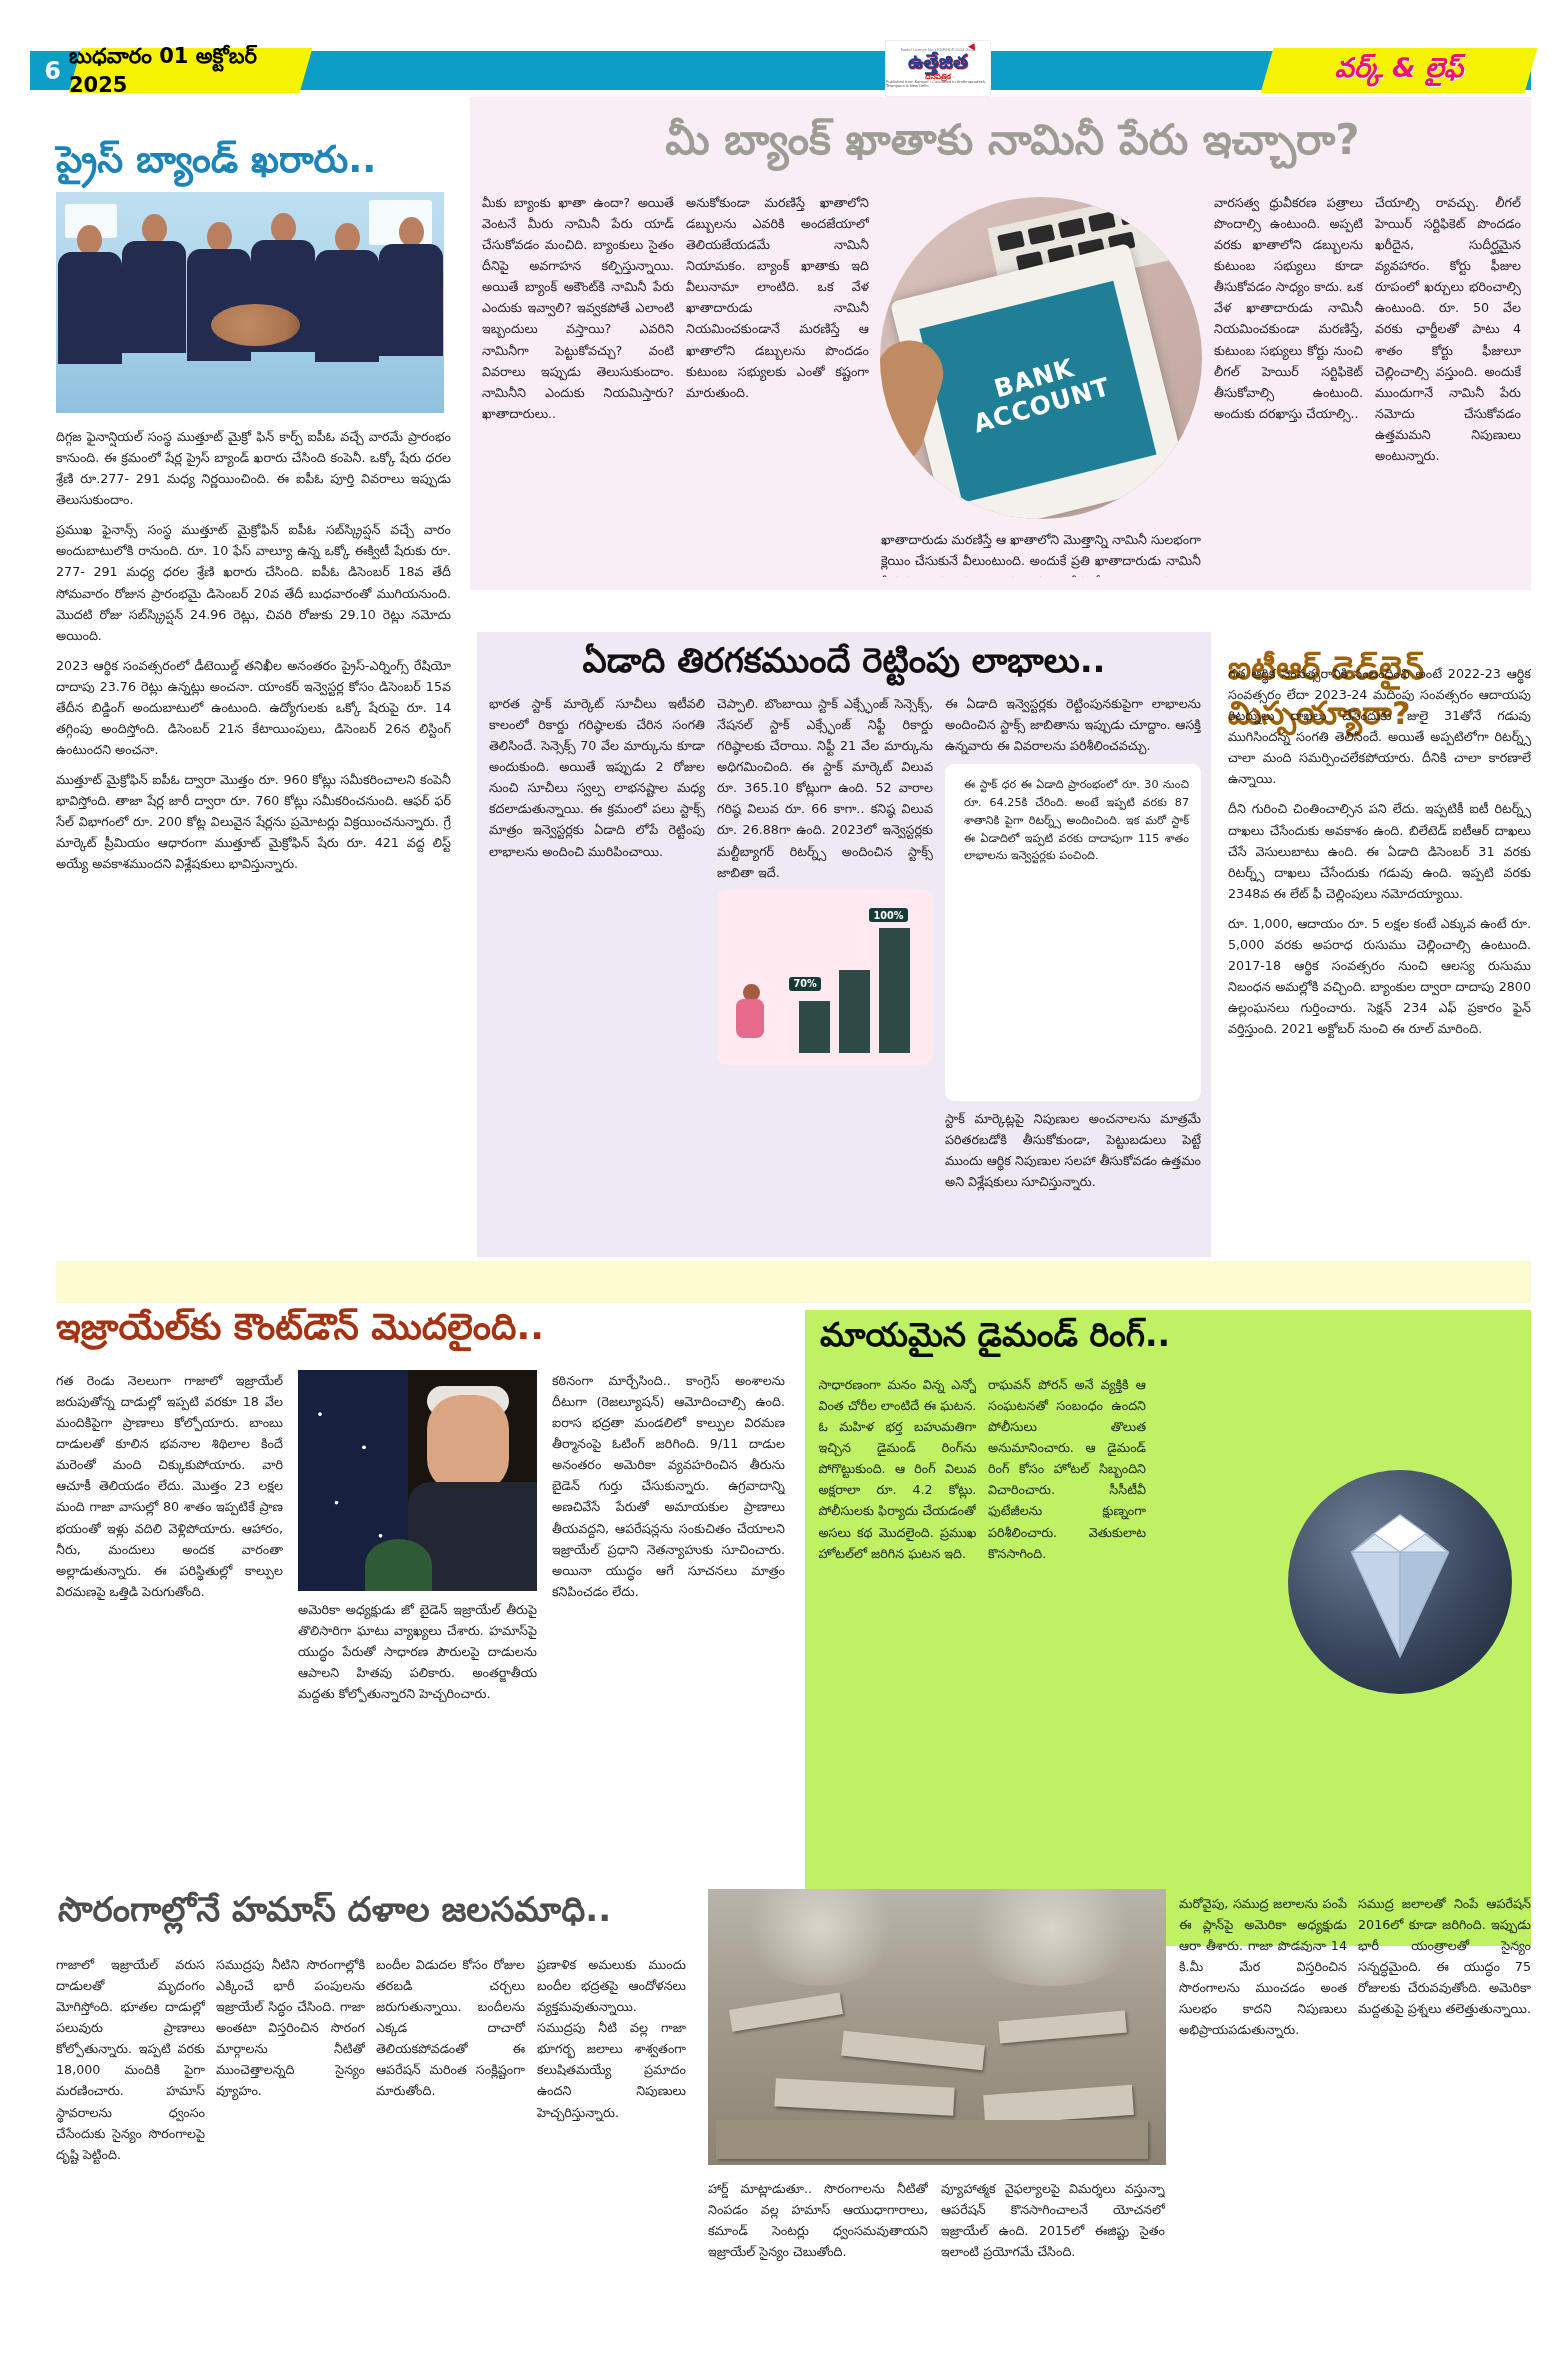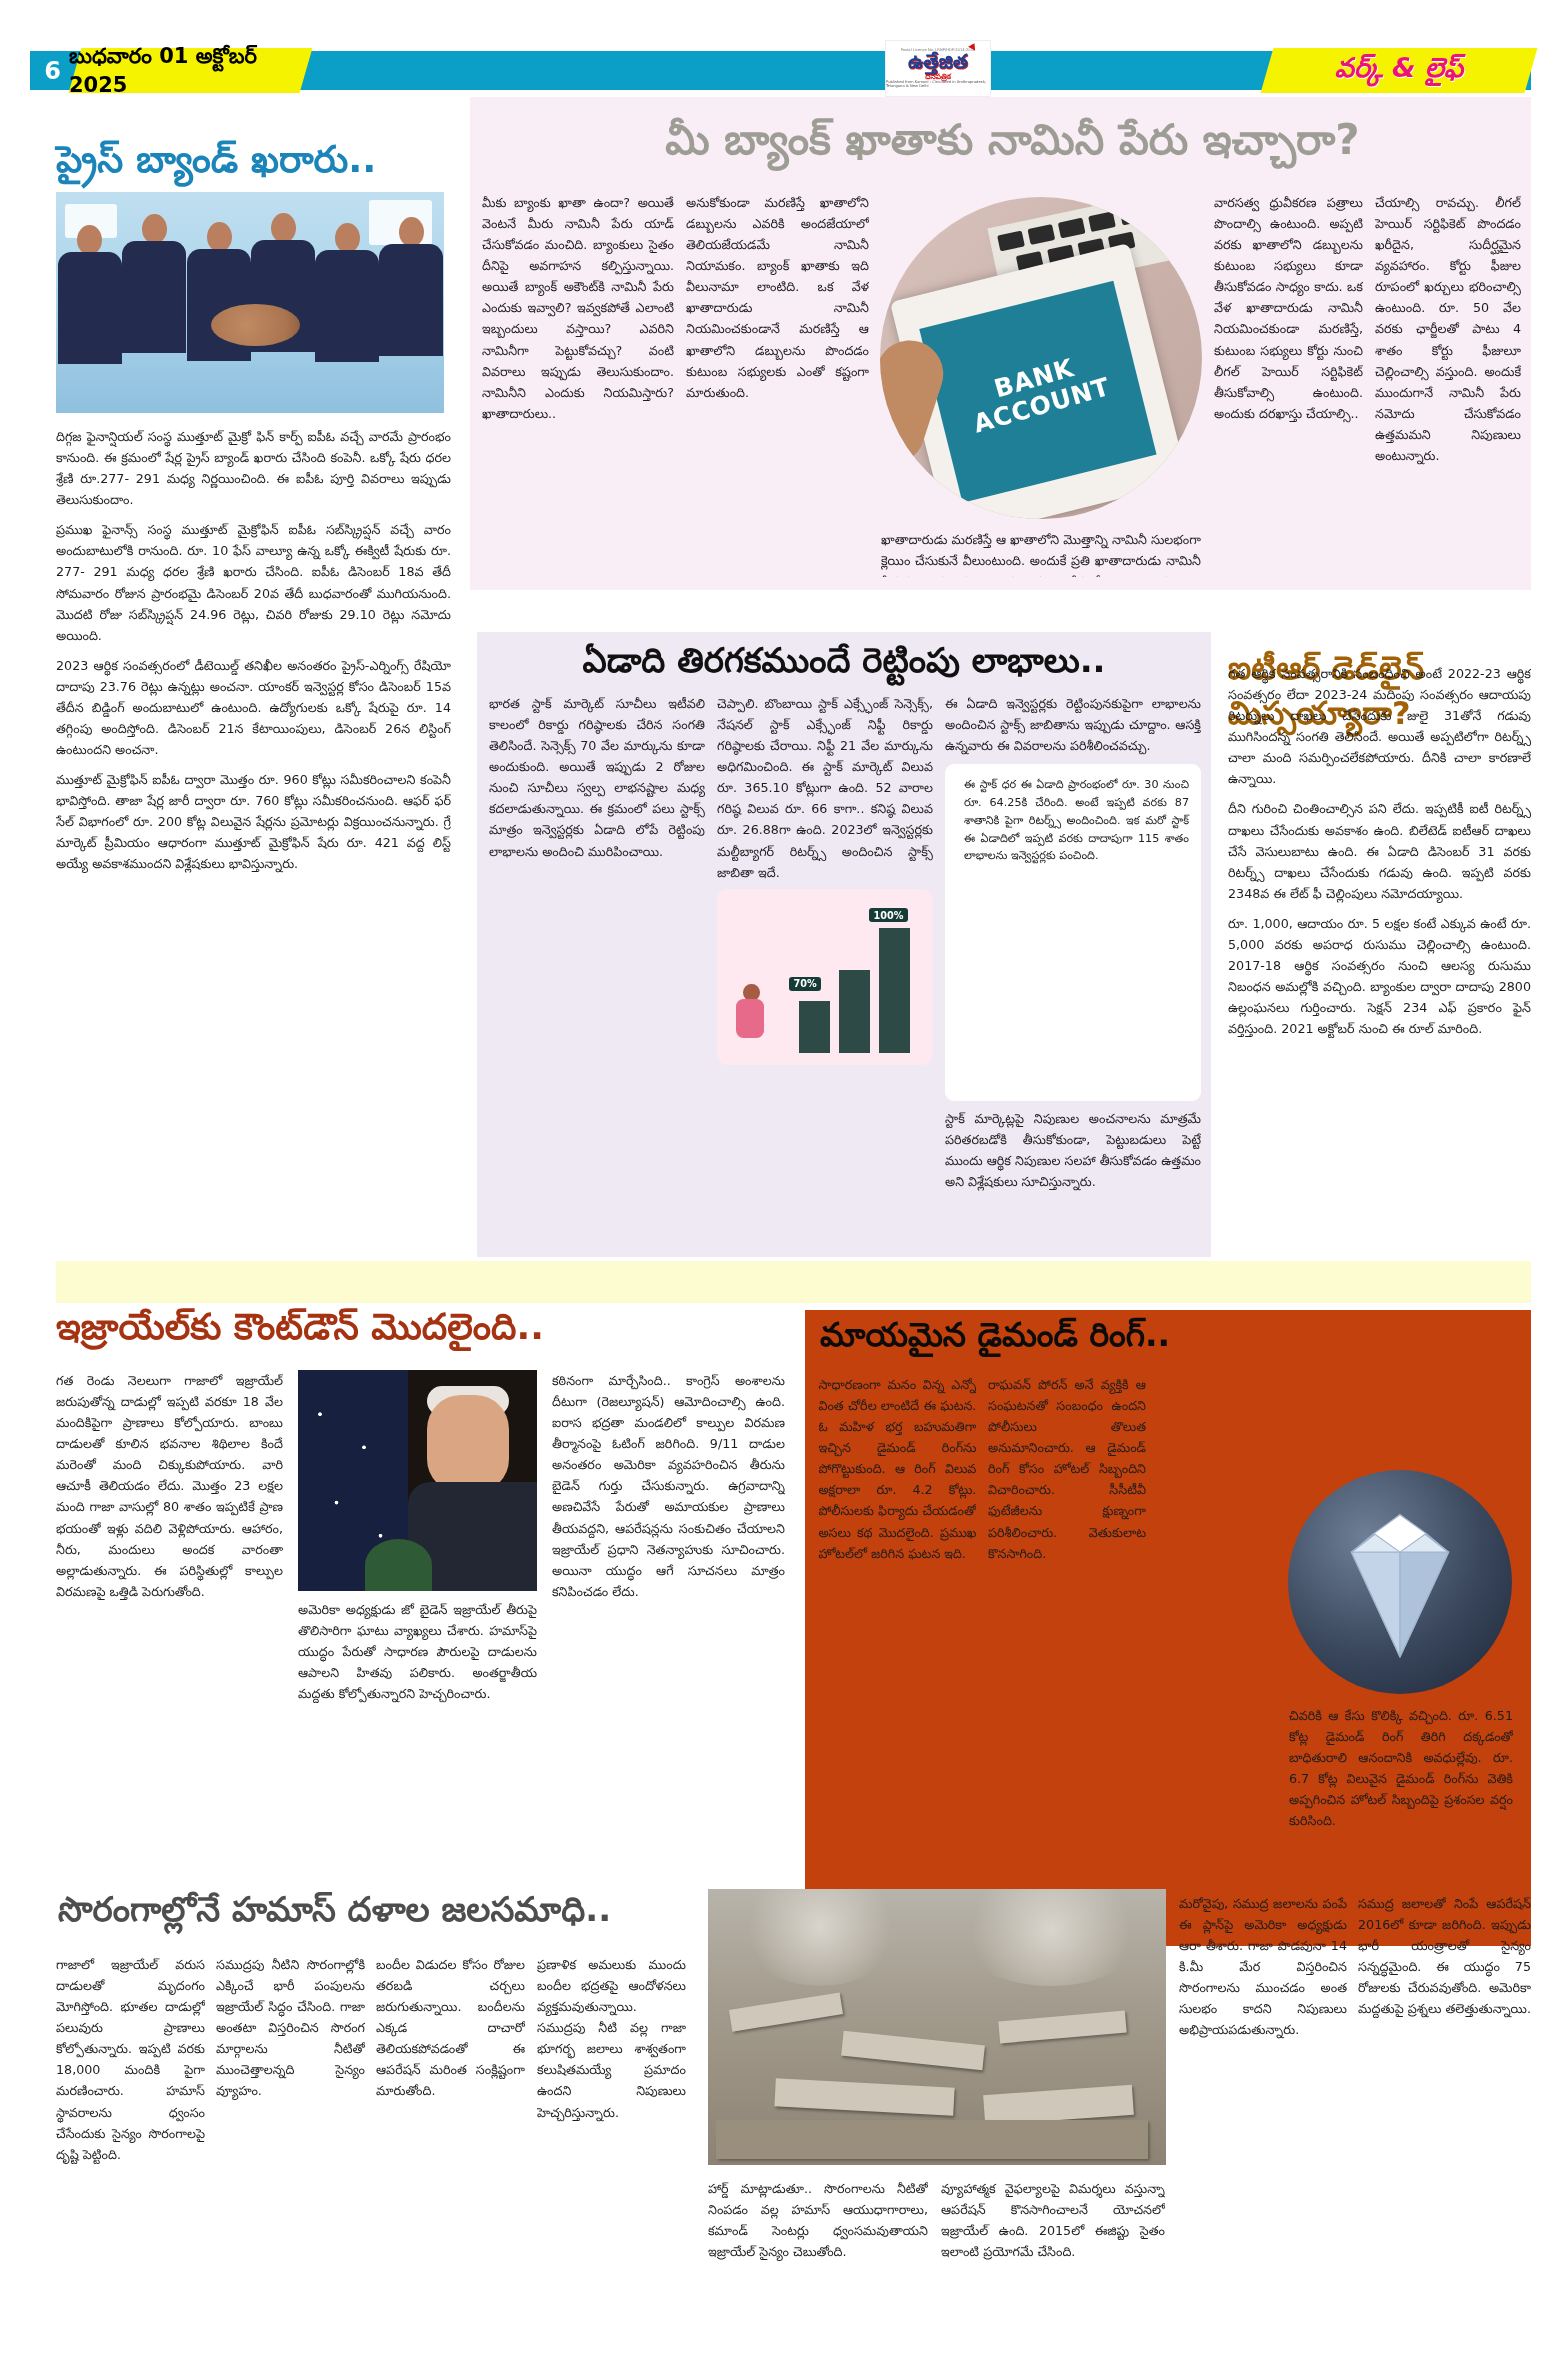--- a/index.html
+++ b/index.html
@@ -74,21 +74,21 @@
   .flag{position:absolute;left:0;top:0;width:46%;height:100%;
         background:radial-gradient(circle at 20% 20%,#fff 1.5px,transparent 2.2px),
                    radial-gradient(circle at 60% 35%,#fff 1.5px,transparent 2.2px),
                    radial-gradient(circle at 35% 60%,#fff 1.5px,transparent 2.2px),
                    radial-gradient(circle at 75% 75%,#fff 1.5px,transparent 2.2px),#17213f;}
   .biden-head{position:absolute;left:54%;top:25px;width:82px;height:98px;border-radius:34px;background:#d9a583;}
   .biden-hair{position:absolute;left:54%;top:16.4px;width:82px;height:30px;border-radius:30px;background:#e9e4dd;}
   .biden-suit{position:absolute;left:46%;top:112px;width:171px;height:112px;border-radius:22.4px 22.4px 0 0;background:#232733;}
   .olive{position:absolute;left:28%;bottom:0;width:67px;height:52px;border-radius:50% 50% 0 0;background:#2e5b36;}
   
-  .panel-cream{position:absolute;left:805px;top:1310px;width:726px;height:636px;background:#c2410c;}
+  .panel-cream{position:absolute;left:805px;top:1310px;width:726px;height:636px;background:#bef264;}
   .h-diamond{position:absolute;left:15px;top:4.5px;font-size:33px;font-weight:bold;color:#0c0c0c;}
   .diamond-circle{position:absolute;left:483px;top:160px;width:224px;height:224px;border-radius:50%;overflow:hidden;
       background:radial-gradient(circle at 35% 30%,#6e7f96 0%,#39465c 55%,#1d2637 100%);}
   
   .h-hamas{position:absolute;left:58px;top:1889px;width:656px;font-size:34px;font-weight:bold;color:#4e4e4e;}
   .photo-rubble{position:absolute;left:708px;top:1889px;width:458px;height:276px;overflow:hidden;
       background:linear-gradient(180deg,#b8b4ab 0%,#a49c8e 40%,#8d8374 100%);}
   .slab{position:absolute;background:#cfc8ba;box-shadow:1.5px 2.2px 3px rgba(0,0,0,.35);}
   .smoke{position:absolute;border-radius:50%;background:radial-gradient(circle,#d9d5cc 0%,rgba(217,213,204,0) 70%);}
 </style>
@@ -233,21 +233,20 @@
     <div class="btxt">అమెరికా అధ్యక్షుడు జో బైడెన్ ఇజ్రాయేల్ తీరుపై తొలిసారిగా ఘాటు వ్యాఖ్యలు చేశారు. హమాస్‌పై యుద్ధం పేరుతో సాధారణ పౌరులపై దాడులను ఆపాలని హితవు పలికారు. అంతర్జాతీయ మద్దతు కోల్పోతున్నారని హెచ్చరించారు.</div>
   </div>
 
   <div class="colbox btxt" style="left:552px;top:1370px;width:233px;height:507px;">కఠినంగా మార్చేసింది.. కాంగ్రెస్ అంశాలను దీటుగా (రెజల్యూషన్) ఆమోదించాల్సి ఉంది. ఐరాస భద్రతా మండలిలో కాల్పుల విరమణ తీర్మానంపై ఓటింగ్ జరిగింది. 9/11 దాడుల అనంతరం అమెరికా వ్యవహరించిన తీరును బైడెన్ గుర్తు చేసుకున్నారు. ఉగ్రవాదాన్ని అణచివేసే పేరుతో అమాయకుల ప్రాణాలు తీయవద్దని, ఆపరేషన్లను సంకుచితం చేయాలని ఇజ్రాయేల్ ప్రధాని నెతన్యాహుకు సూచించారు. అయినా యుద్ధం ఆగే సూచనలు మాత్రం కనిపించడం లేదు.</div>
 
   <div class="panel-cream">
     <div class="h-diamond">మాయమైన డైమండ్ రింగ్..</div>
 
     <div class="colbox btxt" style="left:13.4px;top:64px;width:158px;height:492px;">సాధారణంగా మనం విన్న ఎన్నో వింత చోరీల లాంటిదే ఈ ఘటన. ఓ మహిళ భర్త బహుమతిగా ఇచ్చిన డైమండ్ రింగ్‌ను పోగొట్టుకుంది. ఆ రింగ్ విలువ అక్షరాలా రూ. 4.2 కోట్లు. పోలీసులకు ఫిర్యాదు చేయడంతో అసలు కథ మొదలైంది. ప్రముఖ హోటల్‌లో జరిగిన ఘటన ఇది.</div>
     <div class="colbox btxt" style="left:183px;top:64px;width:158px;height:492px;">రాఘవన్ పోరన్ అనే వ్యక్తికి ఆ సంఘటనతో సంబంధం ఉందని పోలీసులు తొలుత అనుమానించారు. ఆ డైమండ్ రింగ్ కోసం హోటల్ సిబ్బందిని విచారించారు. సీసీటీవీ ఫుటేజీలను క్షుణ్నంగా పరిశీలించారు. వెతుకులాట కొనసాగింది.</div>
-    <div class="colbox btxt" style="left:484px;top:395px;width:224px;height:161px;">చివరికి ఆ కేసు కొలిక్కి వచ్చింది. రూ. 6.51 కోట్ల డైమండ్ రింగ్ తిరిగి దక్కడంతో బాధితురాలి ఆనందానికి అవధుల్లేవు. రూ. 6.7 కోట్ల విలువైన డైమండ్ రింగ్‌ను వెతికి అప్పగించిన హోటల్ సిబ్బందిపై ప్రశంసల వర్షం కురిసింది.</div>
 
     <div class="diamond-circle">
       <svg width="224" height="224" viewBox="0 0 300 300">
         <polygon points="150,60 215,110 150,250 85,110" fill="#dfe9f4" stroke="#9fb4cc" stroke-width="2"></polygon>
         <polygon points="150,60 185,85 150,110 115,85" fill="#ffffff" stroke="#9fb4cc" stroke-width="1.5"></polygon>
         <polygon points="85,110 150,110 150,250" fill="#c3d4e8" stroke="#9fb4cc" stroke-width="1.5"></polygon>
         <polygon points="215,110 150,110 150,250" fill="#aec3db" stroke="#9fb4cc" stroke-width="1.5"></polygon>
         <line x1="115" y1="85" x2="85" y2="110" stroke="#9fb4cc" stroke-width="1.5"></line>
         <line x1="185" y1="85" x2="215" y2="110" stroke="#9fb4cc" stroke-width="1.5"></line>
       </svg>

